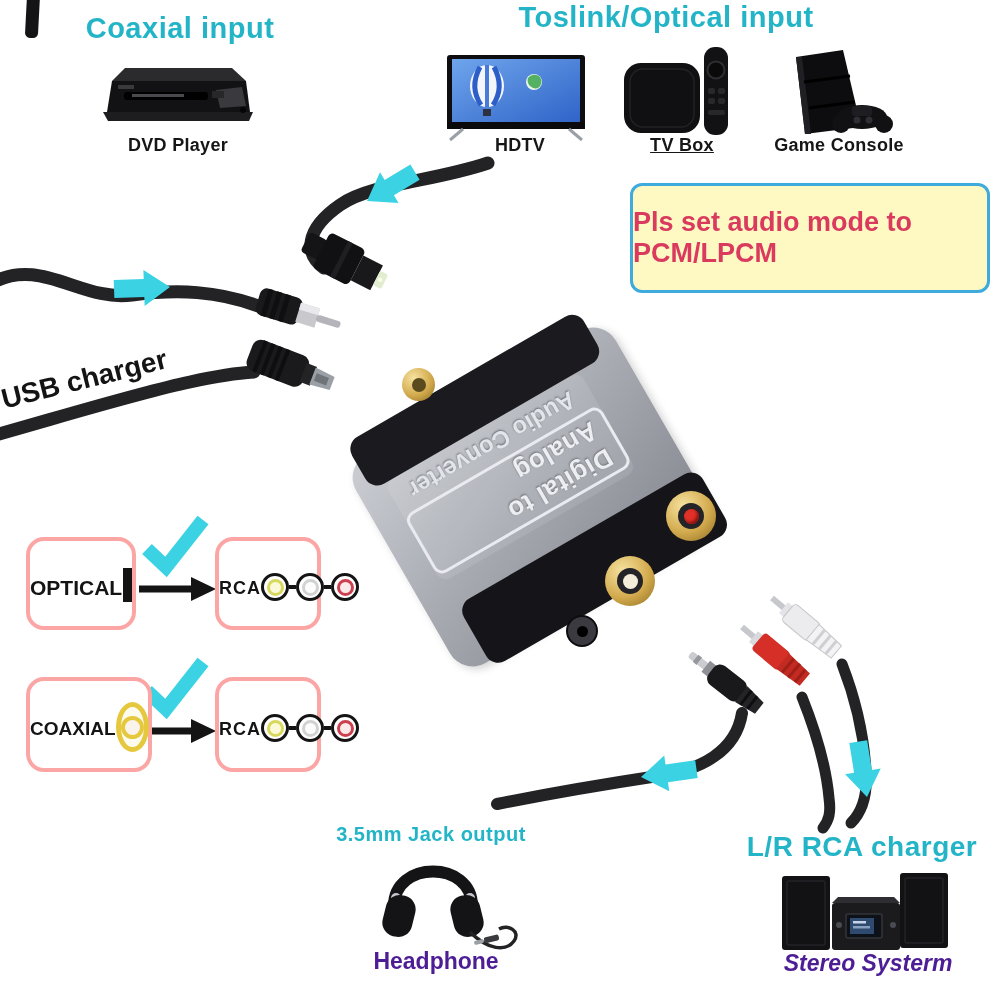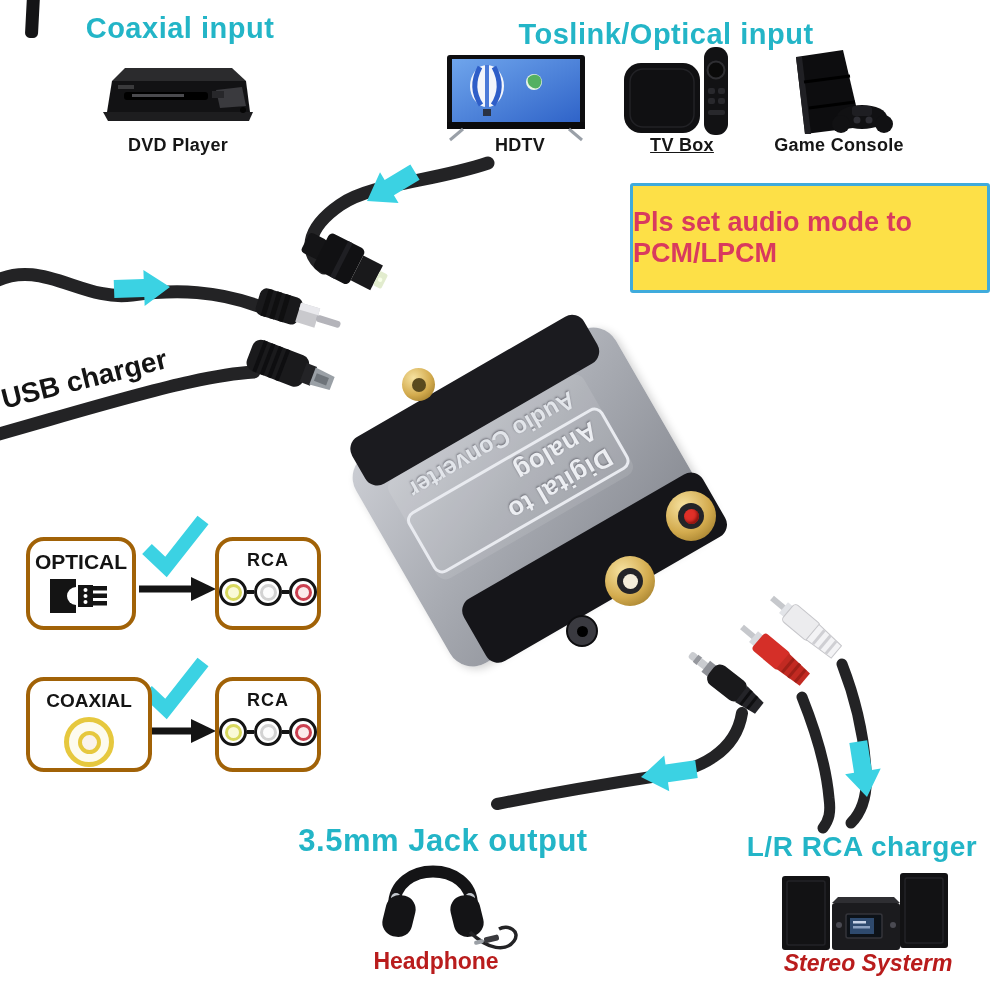--- a/index.html
+++ b/index.html
@@ -2,31 +2,31 @@
 <html><head>
 <meta charset="utf-8">
 <style>
   html,body{margin:0;padding:0;background:#fff;}
   .canvas{position:relative;width:999px;height:999px;background:#ffffff;overflow:hidden;
           font-family:"Liberation Sans",sans-serif;}
   .abs{position:absolute;}
   .ctr{transform:translateX(-50%);white-space:nowrap;}
   .teal-title{color:#23b5c7;font-weight:bold;font-size:29px;letter-spacing:.5px;}
   .dev-label{color:#161616;font-weight:bold;font-size:18px;letter-spacing:.3px;}
-  .sm-label{color:#b91c1c;font-weight:bold;font-size:23px;}
+  .sm-label{color:#4c1d95;font-weight:bold;font-size:23px;}
   
   .note-box{left:630px;top:183px;width:354px;height:104px;border:3.5px solid #3fabdc;
-            border-radius:3px;background:#fde047;display:flex;align-items:center;justify-content:center;}
+            border-radius:12px;background:#fef9c3;display:flex;align-items:center;justify-content:center;}
   .note-text{color:#d93a5e;font-weight:bold;font-size:27px;}
   
   .usb-label{left:2px;top:384px;font-size:28px;font-weight:bold;color:#141414;
              transform:rotate(-14deg);transform-origin:0 50%;}
   
-  .map-box{border:4px solid #a16207;border-radius:18px;background:#fff;
-           display:flex;flex-direction:column;align-items:center;box-sizing:border-box;}
+  .map-box{border:4px solid #fca5a5;border-radius:18px;background:#fff;
+           display:flex;flex-direction:row;align-items:center;box-sizing:border-box;}
   .map-box .bt{font-weight:bold;color:#141414;margin-top:9px;}
   .t-optical{font-size:21px;letter-spacing:0;}
   .t-coaxial{font-size:19px;}
   .t-rca{font-size:18px;letter-spacing:1px;}
   .rca-dots{display:flex;align-items:center;margin-top:7px;}
   .dot{width:22px;height:22px;border:3.5px solid #141414;border-radius:50%;
        display:flex;align-items:center;justify-content:center;background:#fff;}
   .dot-in{width:11px;height:11px;border-radius:50%;}
   .dot-y .dot-in{border:3.5px solid #d8d85e;background:#fafad8;}
   .dot-w .dot-in{border:3.5px solid #d2d2d2;background:#fcfcfc;}
@@ -275,21 +275,21 @@
   <div class="abs rca-jack z3" style="left:605px;top:556px;width:50px;height:50px;">
     <div class="rca-mid">
         <div class="rca-core" style="background:#f4edda;"></div>
       </div>
   </div>
   <div class="abs jack35 z3">
     <div class="jack35-hole"></div>
   </div>
 
   <div class="abs ctr teal-title z3" style="left:180px;top:12px;">Coaxial input</div>
-  <div class="abs ctr teal-title z3" style="left:666px;top:18px;">Toslink/Optical input</div>
+  <div class="abs ctr teal-title z3" style="left:666px;top:1px;">Toslink/Optical input</div>
 
   <div class="abs ctr dev-label z3" style="left:178px;top:135px;">DVD Player</div>
   <div class="abs ctr dev-label z3" style="left:520px;top:135px;">HDTV</div>
   <div class="abs ctr dev-label z3" style="left:682px;top:135px;text-decoration:underline;">TV Box</div>
   <div class="abs ctr dev-label z3" style="left:839px;top:135px;">Game Console</div>
 
   <div class="abs note-box z3">
     <span class="note-text">Pls set audio mode to PCM/LPCM</span>
   </div>
 
@@ -342,18 +342,18 @@
       <div class="dot dot-w">
           <div class="dot-in"></div>
         </div>
       <div class="dash"></div>
       <div class="dot dot-r">
           <div class="dot-in"></div>
         </div>
     </div>
   </div>
 
-  <div class="abs ctr teal-title z3" style="left:443px;top:823px;font-size:31px;">3.5mm Jack output</div>
+  <div class="abs ctr teal-title z3" style="left:431px;top:823px;font-size:20px;">3.5mm Jack output</div>
   <div class="abs ctr sm-label z3" style="left:436px;top:948px;">Headphone</div>
   <div class="abs ctr teal-title z3" style="left:862px;top:831px;font-size:28px;">L/R RCA charger</div>
   <div class="abs ctr sm-label z3" style="left:868px;top:950px;font-style:italic;">Stereo Systerm</div>
 
 </div>
 
 </body></html>

